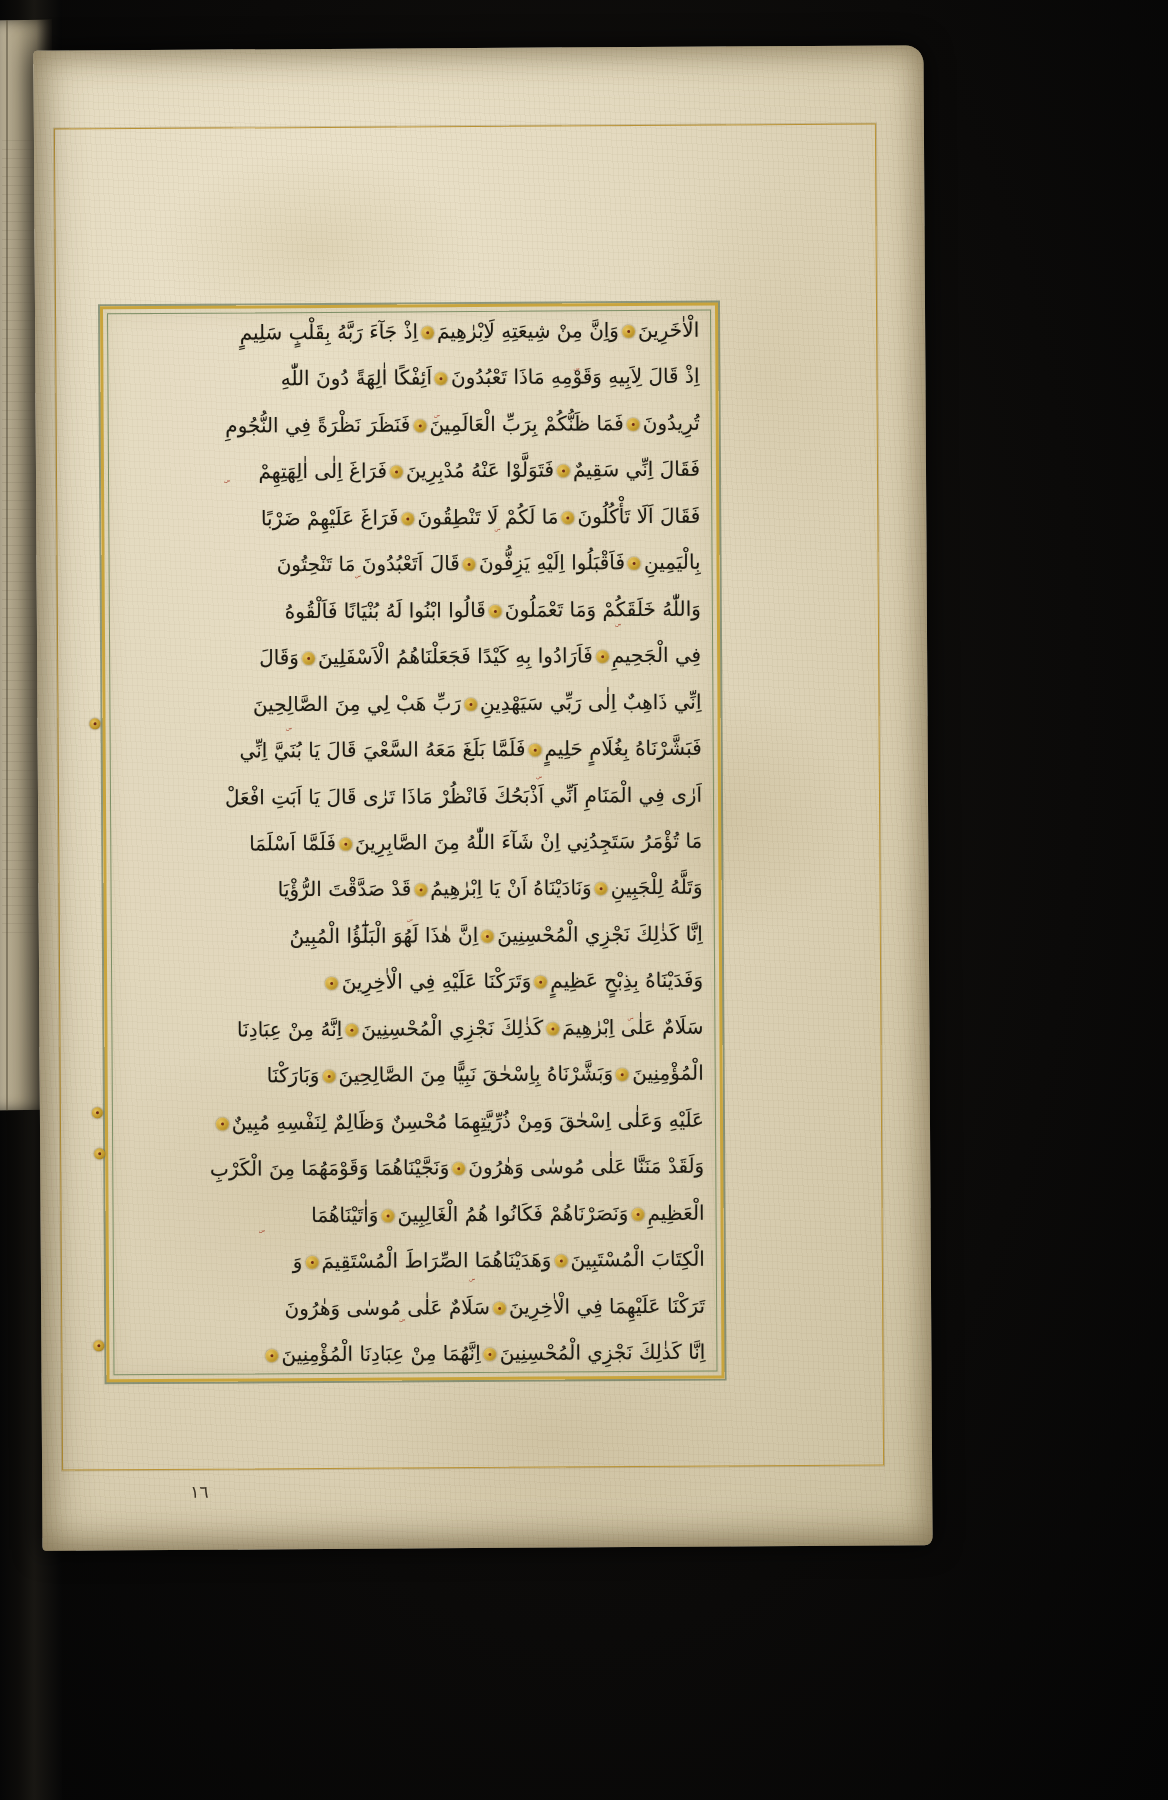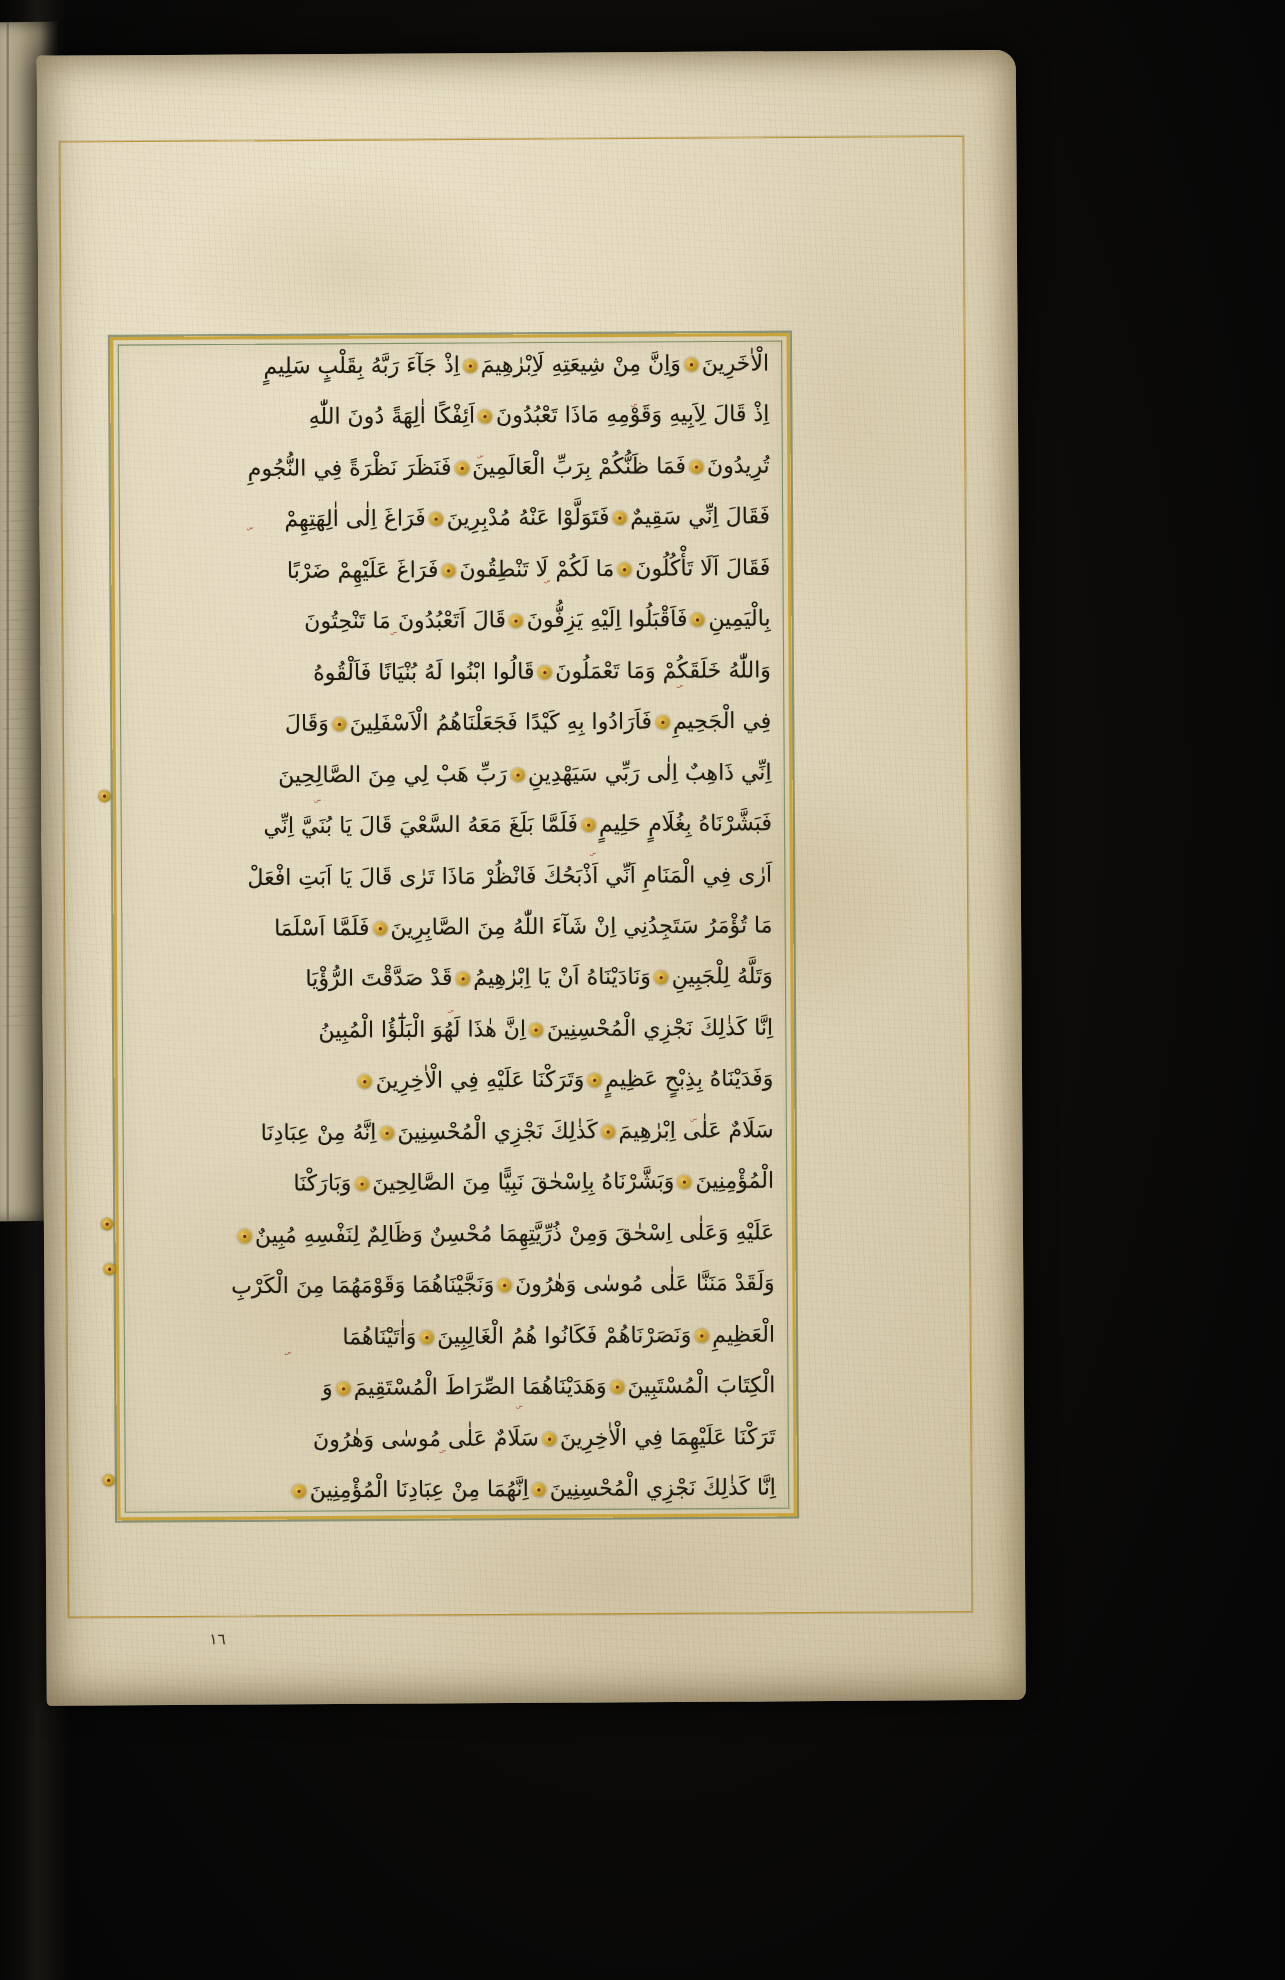--- a/index.html
+++ b/index.html
@@ -194,24 +194,23 @@
     font-size: 13px;
     line-height: 1;
     pointer-events: none;
   }
 
   
   .foot-mark {
     position: absolute;
     left: 148px;
     top: 1432px;
-    font-size: 14px;
+    font-size: 17px;
     color: #3a3124;
     direction: rtl;
-    font-family: Liberation Serif, serif;
   }
 
   
   .margin-dot {
     position: absolute;
     width: 11px;
     height: 11px;
     border-radius: 50%;
     background: radial-gradient(circle at 35% 35%, #e6c158 0%, #bd9529 60%, #86660f 100%);
     box-shadow: 0 0 2px rgba(80,60,15,0.8);

